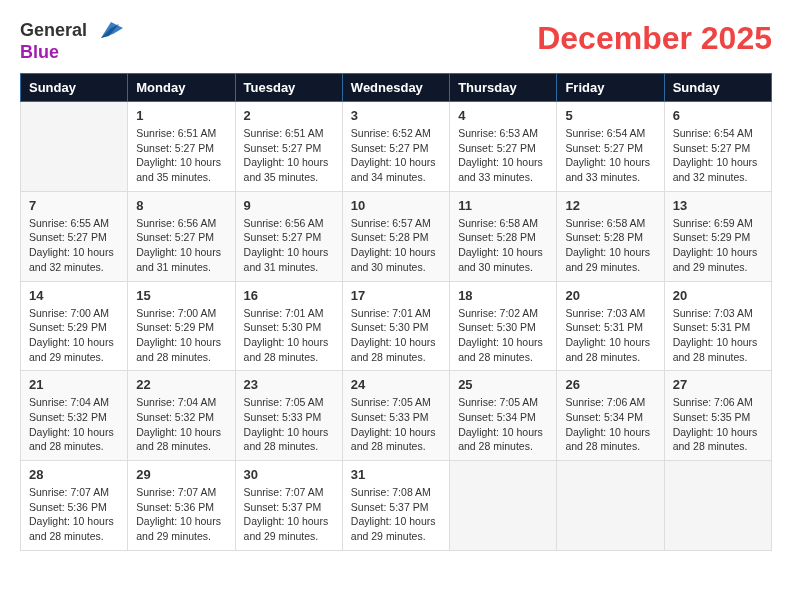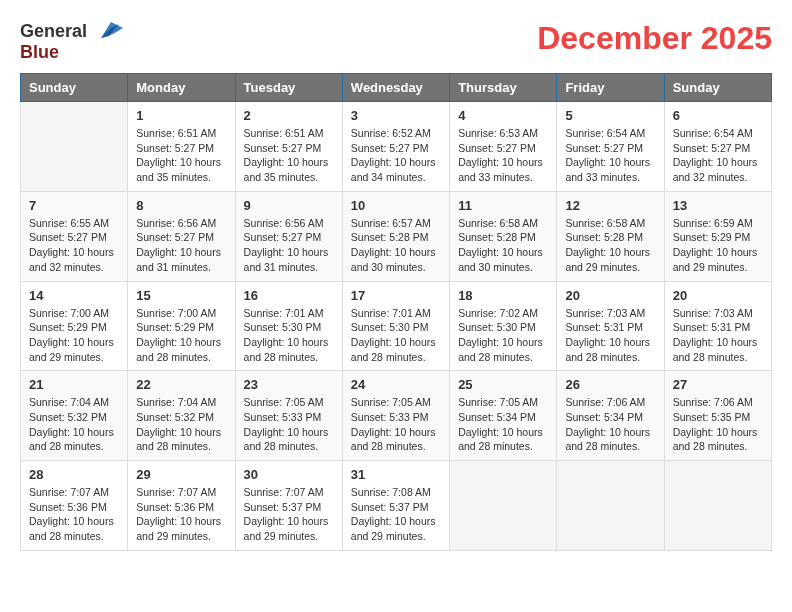--- a/index.html
+++ b/index.html
@@ -16,42 +16,41 @@
       align-items: flex-start;
       margin-bottom: 10px;
     }
     .logo {
       display: flex;
       flex-direction: column;
       align-items: flex-start;
     }
     .logo-row {
       display: flex;
-      align-items: center;
       gap: 4px;
     }
     .title-section {
       text-align: right;
     }
     .month-title {
       font-size: 32px;
       font-weight: bold;
       color: #ef4444;
     }
     .location {
       font-size: 14px;
       color: #555;
     }
     .calendar {
       width: 100%;
       border-collapse: collapse;
       border: 1px solid #ccc;
     }
     .calendar th {
-      background-color: #737373;
+      background-color: #0f172a;
       color: white;
       text-align: left;
       padding: 6px 8px;
       font-size: 13px;
       font-weight: bold;
       border: 1px solid #2a6aa1;
     }
     .calendar td {
       vertical-align: top;
       padding: 6px 8px;
@@ -86,21 +85,21 @@
 <div class="header">
   <div class="logo">
     <div class="logo-row">
       <span style="font-size:18px;font-weight:bold;color:#333;">General</span>
       <svg width="32" height="22" viewBox="0 0 32 22">
         <polygon points="10,18 20,2 32,8 22,14" fill="#3a7fc1"></polygon>
         <polygon points="10,18 20,8 28,4 18,16" fill="#1a5a9a"></polygon>
       </svg>
     </div>
     <div>
-      <span style="font-size:18px;font-weight:bold;color:#7f1d1d;">Blue</span>
+      <span style="font-size:18px;font-weight:bold;color:#a21caf;">Blue</span>
     </div>
   </div>
   <div class="title-section">
     <div class="month-title">December 2025</div>
   </div>
 </div>
 
 <table class="calendar">
   <thead>
     <tr>

